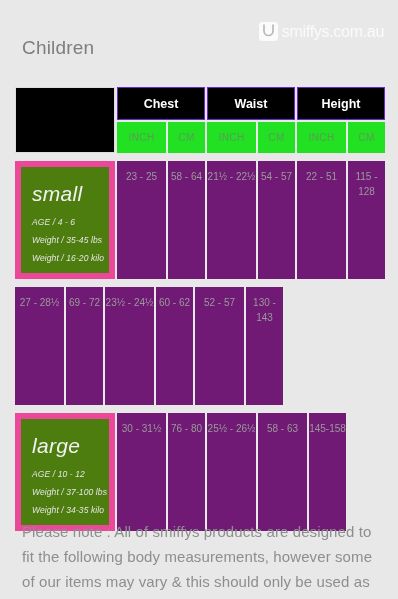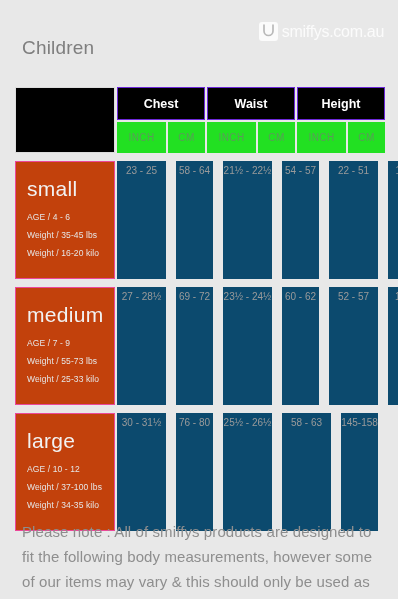--- a/index.html
+++ b/index.html
@@ -62,39 +62,39 @@
     box-sizing:border-box;margin-right:2px;letter-spacing:.4px;
   }
 
   .col-inch{width:49px;flex:none;text-align:center;}
   .col-cm{width:37px;flex:none;}
   .col-grp{width:88px;flex:none;}
 
   
   .size-row{display:flex;margin-top:8px;height:118px;}
   .size-label{
-    width:100px;flex:none;background:#c2410c;color:#fff;
-    border:1px solid #ec4899;box-sizing:border-box;
+    width:100px;flex:none;background:#4d7c0f;color:#fff;
+    border:6px solid #ec4899;box-sizing:border-box;
     margin-right:2px;padding:16px 9px 0 11px;
-    display:flex;flex-direction:column;justify-content:flex-start;
+    display:flex;flex-direction:column;justify-content:flex-start;font-style:italic;
   }
   .size-name{
     font-size:21px;font-weight:300;line-height:1;
     letter-spacing:.3px;margin-bottom:14px;color:#f2f2f2;
   }
   .size-meta{
     font-size:8.5px;line-height:1.05;margin-bottom:9px;
     color:#e6e6e6;letter-spacing:.1px;white-space:nowrap;
   }
   .size-meta:last-child{margin-bottom:0;}
   .val-cell{
-    background:#0c4a6e;color:#9a9a9a;font-size:10px;
+    background:#701a75;color:#9a9a9a;font-size:10px;
     display:flex;align-items:flex-start;justify-content:center;
-    box-sizing:border-box;margin-right:10px;
-    padding-top:3px;text-align:center;line-height:1.45;
+    box-sizing:border-box;margin-right:2px;
+    padding-top:9px;text-align:center;line-height:1.45;
   }
 
   
   .note{
     position:absolute;left:22px;top:520px;width:352px;
     font-size:15px;color:#8e8e8e;line-height:1.65;letter-spacing:.1px;
   }
 </style>
 </head>
 <body>
@@ -142,26 +142,20 @@
       </div>
       <div class="val-cell col-inch">23 - 25</div>
       <div class="val-cell col-cm">58 - 64</div>
       <div class="val-cell col-inch">21½ - 22½</div>
       <div class="val-cell col-cm">54 - 57</div>
       <div class="val-cell col-inch">22 - 51</div>
       <div class="val-cell col-cm">115 - 128</div>
     </div>
 
     <div class="size-row">
-      <div class="size-label">
-        <div class="size-name">medium</div>
-        <div class="size-meta">AGE / 7 - 9</div>
-        <div class="size-meta">Weight / 55-73 lbs</div>
-        <div class="size-meta">Weight / 25-33 kilo</div>
-      </div>
       <div class="val-cell col-inch">27 - 28½</div>
       <div class="val-cell col-cm">69 - 72</div>
       <div class="val-cell col-inch">23½ - 24½</div>
       <div class="val-cell col-cm">60 - 62</div>
       <div class="val-cell col-inch">52 - 57</div>
       <div class="val-cell col-cm">130 - 143</div>
     </div>
 
     <div class="size-row">
       <div class="size-label">

